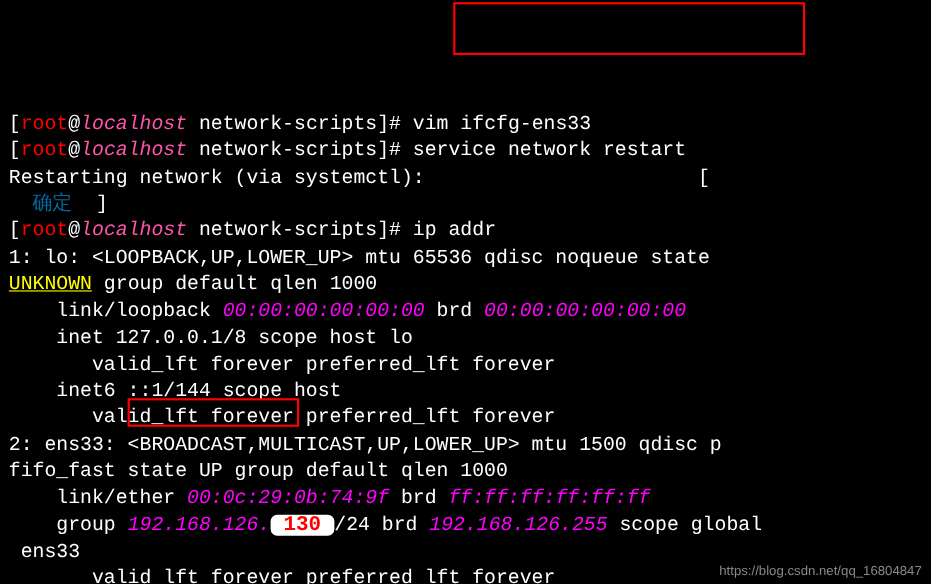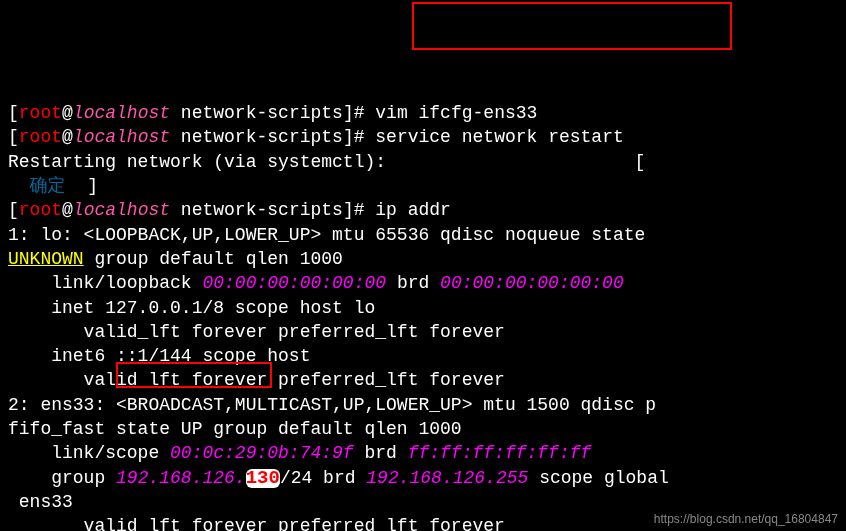--- a/index.html
+++ b/index.html
@@ -42,21 +42,21 @@
       width: 156px;
       height: 26px;
       pointer-events: none;
     }
     .ip-badge {
       display: inline-block;
       background: #fff;
       color: #f00;
       font-weight: bold;
       border-radius: 6px;
-      padding: 0 0;
+      padding: 0 12px;
       font-size: 19px;
       line-height: 1;
     }
     .watermark {
       position: absolute;
       bottom: 4px;
       right: 8px;
       color: #888;
       font-size: 12px;
       font-family: sans-serif;
@@ -75,21 +75,21 @@
 <span><span class="prompt-bracket">[</span><span class="user">root</span><span class="at">@</span><span class="host">localhost</span><span class="path"> network-scripts</span><span class="prompt-bracket">]#</span> <span class="cmd">ip addr</span></span>
 <span>1: lo: &lt;LOOPBACK,UP,LOWER_UP&gt; mtu 65536 qdisc noqueue state </span>
 <span class="yellow">UNKNOWN</span><span> group default qlen 1000</span>
 <span>    link/loopback </span><span class="magenta">00:00:00:00:00:00</span><span> brd </span><span class="magenta">00:00:00:00:00:00</span>
 <span>    inet 127.0.0.1/8 scope host lo</span>
 <span>       valid_lft forever preferred_lft forever</span>
 <span>    inet6 ::1/144 scope host</span>
 <span>       valid_lft forever preferred_lft forever</span>
 <span>2: ens33: &lt;BROADCAST,MULTICAST,UP,LOWER_UP&gt; mtu 1500 qdisc p</span>
 <span>fifo_fast state UP group default qlen 1000</span>
-<span>    link/scope </span><span class="magenta">00:0c:29:0b:74:9f</span><span> brd </span><span class="magenta">ff:ff:ff:ff:ff:ff</span>
+<span>    link/ether </span><span class="magenta">00:0c:29:0b:74:9f</span><span> brd </span><span class="magenta">ff:ff:ff:ff:ff:ff</span>
 <span>    group </span><span class="magenta">192.168.126.</span><span class="ip-badge">130</span><span>/24 brd </span><span class="magenta">192.168.126.255</span><span> scope global</span>
 <span> ens33</span>
 <span>       valid_lft forever preferred_lft forever</span>
 
 
 </div>
 
 <div class="redbox1"></div>
 <div class="redbox2"></div>
 <div class="watermark">https://blog.csdn.net/qq_16804847</div>

